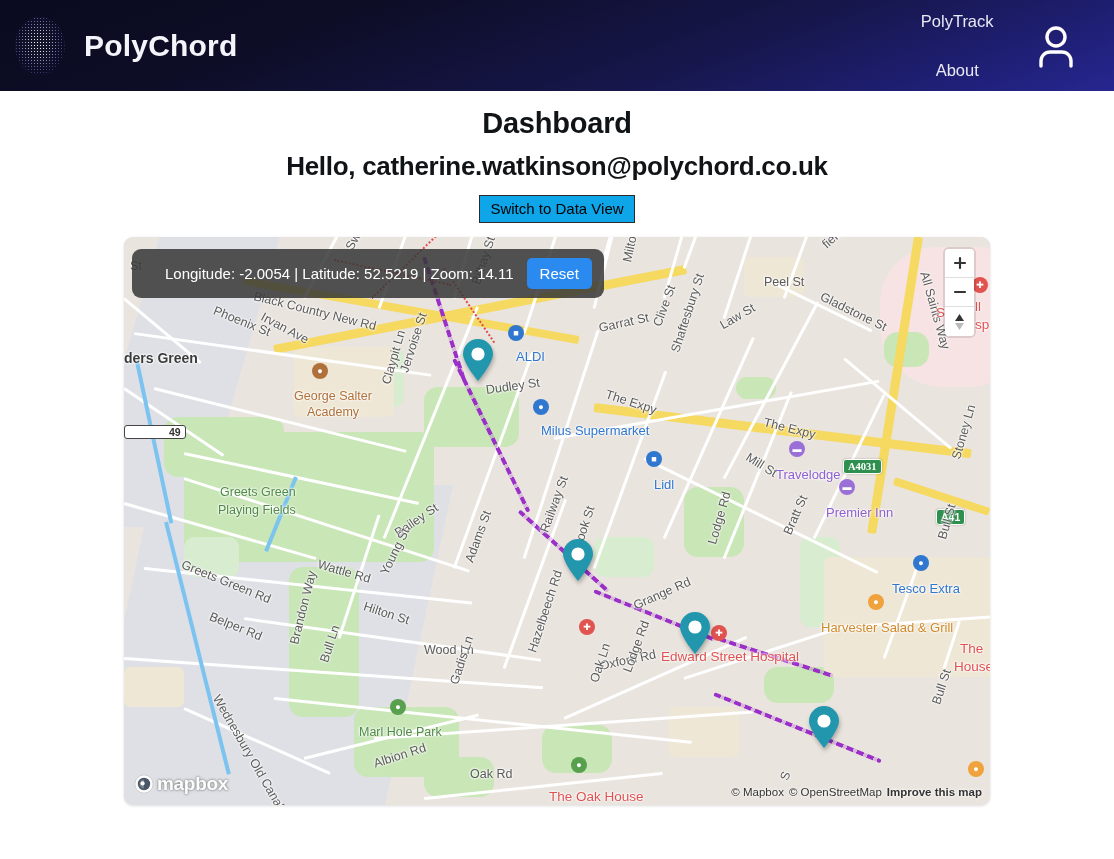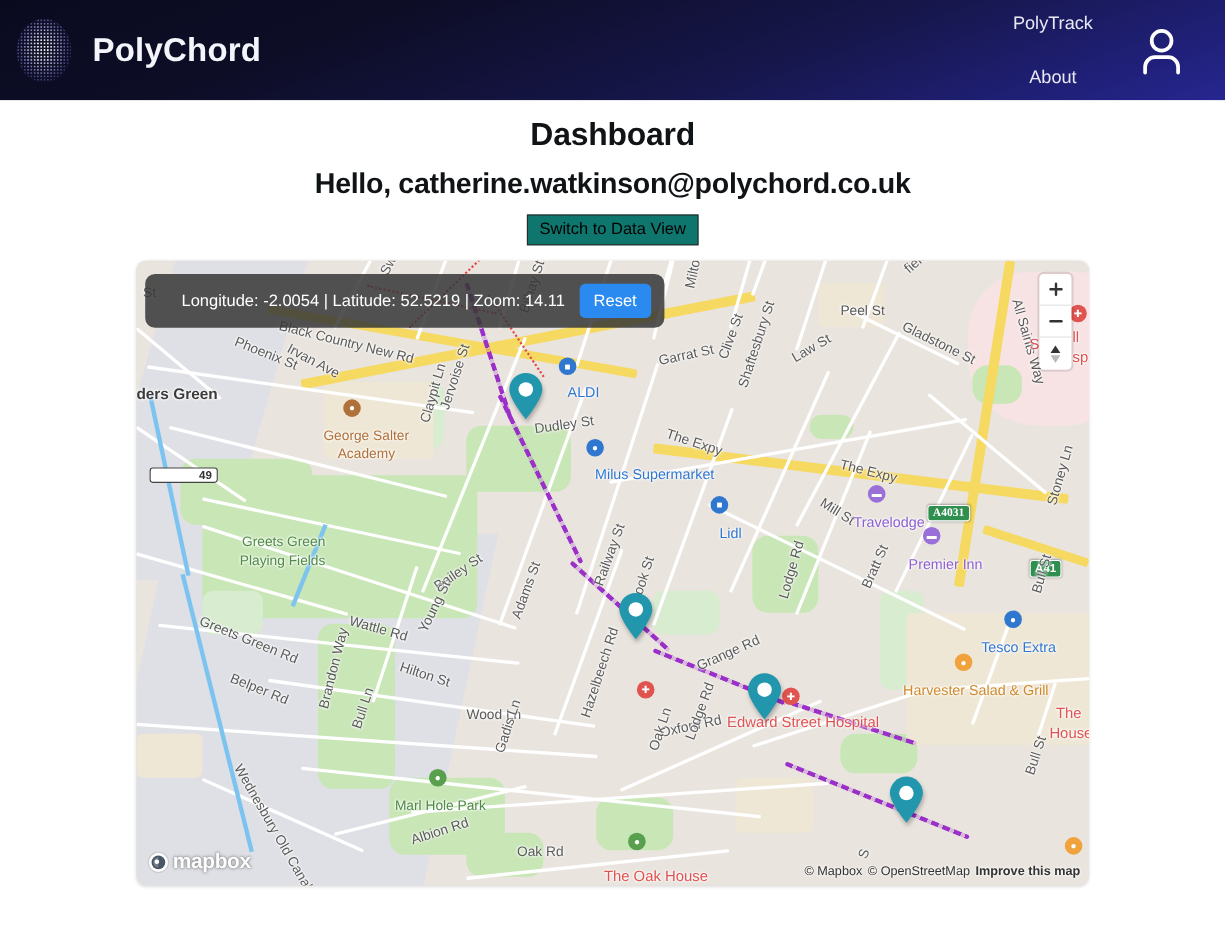--- a/index.html
+++ b/index.html
@@ -61,21 +61,21 @@
   .greeting {
     margin:11px 0 0; font-size:26px; font-weight:bold; color:#111417; letter-spacing:-0.3px;
   }
   .view-title {
     margin:12px 0 0; font-size:25px; font-weight:normal; color:#1a1d20;
   }
   .switch-btn {
     margin:13px auto 0; display:block;
     font-family:"Liberation Sans", sans-serif;
     font-size:15px; color:#000;
-    background:#0f766e;
+    background:#0ea5e9;
     border:1px solid #2b2b2b;
     padding:4px 10px 5px;
     line-height:1.15;
     cursor:pointer;
   }
 
   
   .map-area {
     position:relative;
     width:866px; height:568px;
@@ -405,21 +405,21 @@
         <div class="lbl poi-red" style="left: 537px; top: 412px; position: absolute;">Edward Street Hospital</div>
         <div class="lbl poi-orange" style="left: 697px; top: 383px; position: absolute;">Harvester Salad &amp; Grill</div>
         <div class="lbl poi-blue" style="left: 768px; top: 344px; position: absolute;">Tesco Extra</div>
         <div class="lbl poi-red" style="left: 836px; top: 404px; position: absolute;">The</div>
         <div class="lbl poi-red" style="left: 830px; top: 422px; position: absolute;">House I</div>
         <div class="lbl st" style="left: 812px; top: 460px; position: absolute; transform: rotate(-72deg); transform-origin: left center;">Bull St</div>
         <div class="lbl st" style="left: 818px; top: 295px; position: absolute; transform: rotate(-74deg); transform-origin: left center;">Bull St</div>
         <div class="lbl poi-red" style="left: 812px; top: 68px; position: absolute;">Sa</div>
         <div class="lbl poi-red" style="left: 851px; top: 62px; position: absolute;">ll</div>
         <div class="lbl poi-red" style="left: 851px; top: 80px; position: absolute;">sp</div>
-        <div class="shield-w" style="left: 12px; top: 188px; position: absolute; padding-left: 44px;">49</div>
+        <div class="shield-w" style="left: 0; top: 188px; position: absolute; padding-left: 44px;">49</div>
         <div class="lbl st" style="left: 660px; top: 536px; position: absolute; transform: rotate(-70deg); transform-origin: left center;">S</div>
       </div>
       <div class="marker" style="left: 700px; top: 512px; position: absolute;"><svg width="34" height="44" viewBox="0 0 34 44">
           <path d="M17 43 C17 43 32 25 32 16 A15 15 0 0 0 2 16 C2 25 17 43 17 43 Z" fill="#2196ad"></path>
           <circle cx="17" cy="16" r="6.6" fill="#ffffff"></circle>
         </svg></div>
       <div class="marker" style="left: 571px; top: 418px; position: absolute;"><svg width="34" height="44" viewBox="0 0 34 44">
           <path d="M17 43 C17 43 32 25 32 16 A15 15 0 0 0 2 16 C2 25 17 43 17 43 Z" fill="#2196ad"></path>
           <circle cx="17" cy="16" r="6.6" fill="#ffffff"></circle>
         </svg></div>

